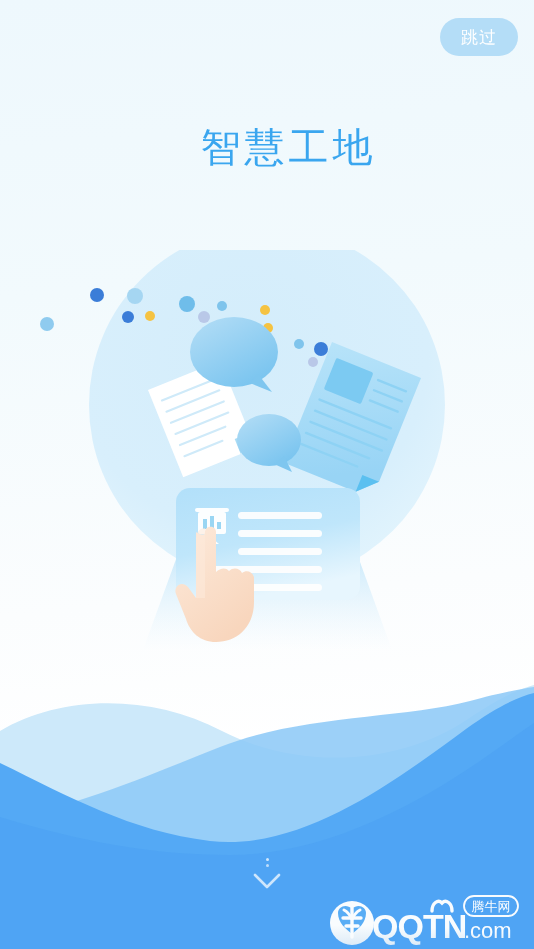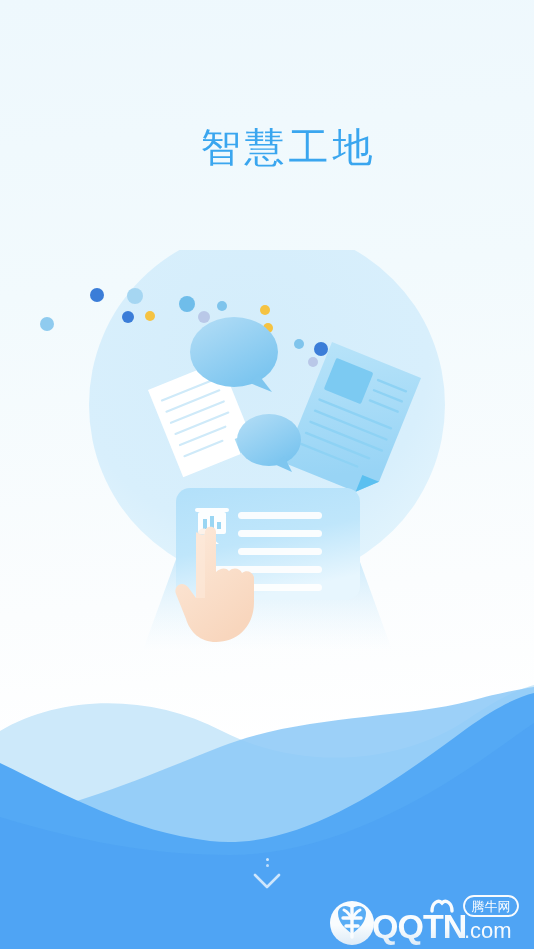--- a/index.html
+++ b/index.html
@@ -81,20 +81,23 @@
     width:208px; height:54px;
     opacity:.97;
     pointer-events:none;
   }
 </style>
 </head>
 <body>
 
 <div id="screen">
 
+  <button id="skip-btn">
+    <span>跳过</span>
+  </button>
 
   <h1 id="title">智慧工地</h1>
 
   <svg id="illustration" viewBox="0 0 534 420">
     <defs>
       <radialGradient id="circGrad" cx="45%" cy="35%" r="72%">
         <stop offset="0%" stop-color="#d4edfb"></stop>
         <stop offset="70%" stop-color="#d8effc"></stop>
         <stop offset="100%" stop-color="#e4f5fd"></stop>
       </radialGradient>

